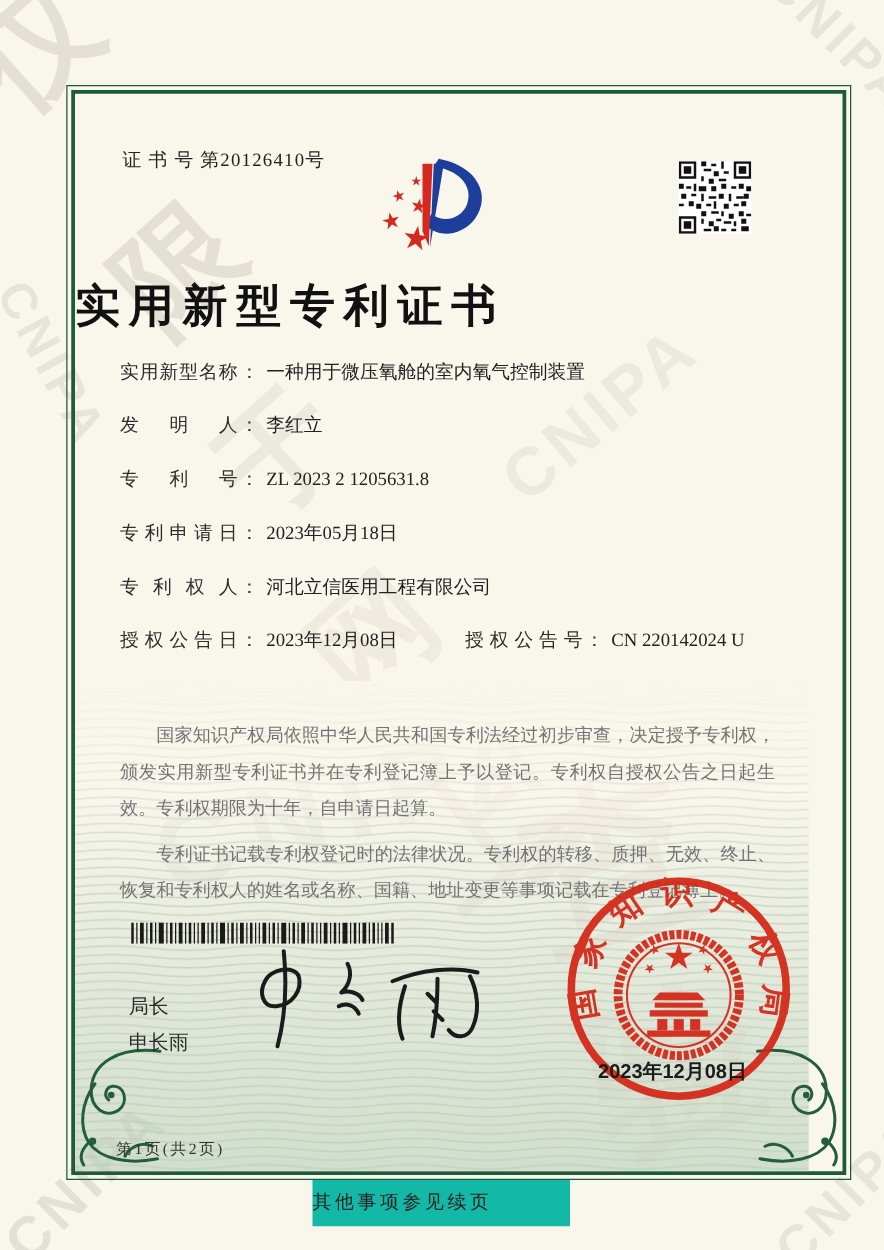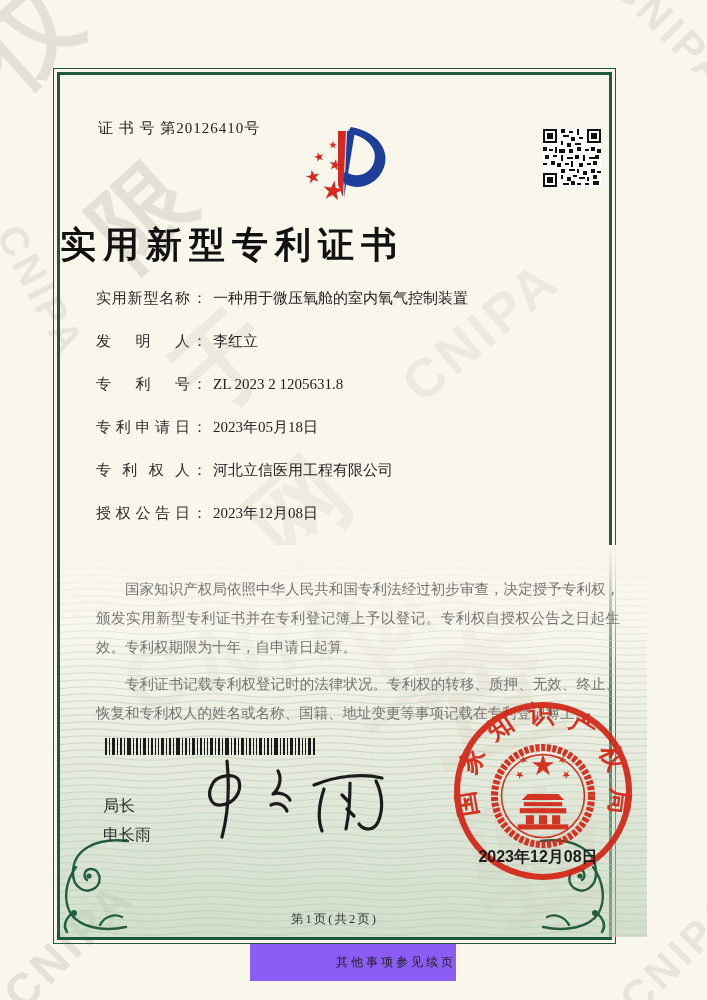--- a/index.html
+++ b/index.html
@@ -20,21 +20,21 @@
   .wmb{position:absolute;font-family:"Liberation Sans",sans-serif;font-weight:bold;
        color:rgba(130,125,115,0.14);pointer-events:none;letter-spacing:4px;}
   .wm-b1{left:598px;top:6px;font-size:42px;transform:rotate(45deg);}
   .wm-b2{left:-30px;top:268px;font-size:40px;transform:rotate(62deg);}
   .wm-b3{left:388px;top:300px;font-size:54px;transform:rotate(-40deg);color:rgba(130,125,115,0.10);}
   .wm-b4{left:120px;top:590px;font-size:88px;transform:rotate(-16deg);letter-spacing:12px;color:rgba(130,125,115,0.08);}
   .wm-b5{left:-12px;top:918px;font-size:46px;transform:rotate(-45deg);color:rgba(130,125,115,0.18);}
   .wm-b6{left:606px;top:930px;font-size:42px;transform:rotate(-45deg);color:rgba(130,125,115,0.15);}
 
   
-  .frame{position:absolute;left:57px;top:72px;width:555px;height:868px;
+  .frame{position:absolute;left:57px;top:72px;width:620px;height:868px;
          border:3px solid #1e5a3c;box-sizing:border-box;}
   .frame::before{content:"";position:absolute;inset:-7px;border:1px solid #1e5a3c;pointer-events:none;}
 
   .wave-layer{position:absolute;left:0;top:470px;width:587px;height:392px;opacity:.55;}
   .wave-fade{position:absolute;left:0;top:470px;width:587px;height:200px;
              background:linear-gradient(to bottom,#f9f6ec 0%,rgba(249,246,236,0) 90%);}
   .green-tint{position:absolute;left:0;top:560px;width:587px;height:302px;
               background:linear-gradient(to bottom,rgba(202,220,200,0) 0%,rgba(196,214,194,0.45) 55%,rgba(186,208,186,0.62) 100%);}
 
   .content{position:absolute;inset:0;z-index:2;}
@@ -61,29 +61,29 @@
   .barcode{position:absolute;left:43px;top:663px;width:215px;height:17px;}
 
   .signer{position:absolute;left:43px;top:716px;font-family:"Liberation Sans","DejaVu Sans",sans-serif;
           font-size:16px;color:#2c2c2c;line-height:29px;}
   .signature{position:absolute;left:136px;top:672px;width:212px;height:100px;}
 
   .seal{position:absolute;left:393px;top:626px;width:180px;height:180px;opacity:.93;z-index:3;}
   .seal-date{position:absolute;left:403px;top:772px;width:150px;text-align:center;z-index:4;
              font-size:16px;font-weight:bold;color:#1b1b1b;font-family:"Liberation Sans",sans-serif;}
 
-  .page-footer{position:absolute;left:0;top:836px;width:100%;text-align:center;font-size:12.5px;
-               color:#333;letter-spacing:2px;}
+  .page-footer{position:absolute;left:0;top:836px;width:100%;text-align:left;font-size:12.5px;
+               color:#333;letter-spacing:2px;padding-left:33px;}
 
   .corner{position:absolute;width:80px;height:100px;z-index:2;}
   .corner-left{left:-4px;top:760px;}
   .corner-right{right:-4px;top:760px;transform:scaleX(-1);}
 
-  .continuation{position:absolute;left:250px;top:944px;width:206px;height:37px;background:#8b5cf6;
-                text-align:right;line-height:37px;font-size:12px;letter-spacing:3px;color:#222;z-index:5;}
+  .continuation{position:absolute;left:250px;top:944px;width:206px;height:37px;background:#14b8a6;
+                text-align:left;line-height:37px;font-size:15px;letter-spacing:3px;color:#222;z-index:5;}
 </style>
 </head>
 <body>
 
 <div class="page">
 
   <span class="wm wm-c0">仅</span>
   <span class="wm wm-c1">限</span>
   <span class="wm wm-c2">于</span>
   <span class="wm wm-c3">网</span>
@@ -230,20 +230,23 @@
         <div class="field-row">
           <span class="flabel">专利申请日</span><span class="fcolon">：</span><span class="fvalue">2023年05月18日</span>
         </div>
         <div class="field-row">
           <span class="flabel">专利权人</span><span class="fcolon">：</span><span class="fvalue">河北立信医用工程有限公司</span>
         </div>
         <div class="field-row dual">
           <span class="cell">
             <span class="flabel">授权公告日</span><span class="fcolon">：</span><span class="fvalue">2023年12月08日</span>
           </span>
+          <span class="cell c2">
+            <span class="flabel">授权公告号</span><span class="fcolon">：</span><span class="fvalue">CN 220142024 U</span>
+          </span>
         </div>
       </div>
 
       <div class="paras">
         <p>国家知识产权局依照中华人民共和国专利法经过初步审查，决定授予专利权，颁发实用新型专利证书并在专利登记簿上予以登记。专利权自授权公告之日起生效。专利权期限为十年，自申请日起算。</p>
         <p>专利证书记载专利权登记时的法律状况。专利权的转移、质押、无效、终止、恢复和专利权人的姓名或名称、国籍、地址变更等事项记载在专利登记簿上。</p>
       </div>
 
       <svg class="barcode" viewBox="0 0 215 17" preserveAspectRatio="none" xmlns="http://www.w3.org/2000/svg">
         <path fill="#1a1a1a" d="M2,0h2v17h-2z M6,0h1v17h-1z M9,0h3v17h-3z M14,0h1v17h-1z M17,0h2v17h-2z M21,0h1v17h-1z M24,0h4v17h-4z M30,0h1v17h-1z M33,0h2v17h-2z M37,0h1v17h-1z M40,0h3v17h-3z M45,0h1v17h-1z M48,0h2v17h-2z M52,0h1v17h-1z M55,0h1v17h-1z M58,0h3v17h-3z M63,0h1v17h-1z M66,0h2v17h-2z M70,0h1v17h-1z M73,0h4v17h-4z M79,0h1v17h-1z M82,0h2v17h-2z M86,0h1v17h-1z M89,0h3v17h-3z M94,0h1v17h-1z M97,0h2v17h-2z M101,0h1v17h-1z M104,0h1v17h-1z M107,0h3v17h-3z M112,0h1v17h-1z M115,0h2v17h-2z M119,0h1v17h-1z M122,0h4v17h-4z M128,0h1v17h-1z M131,0h2v17h-2z M135,0h1v17h-1z M138,0h3v17h-3z M143,0h1v17h-1z M146,0h2v17h-2z M150,0h1v17h-1z M153,0h1v17h-1z M156,0h3v17h-3z M161,0h1v17h-1z M164,0h2v17h-2z M168,0h1v17h-1z M171,0h4v17h-4z M177,0h1v17h-1z M180,0h2v17h-2z M184,0h1v17h-1z M187,0h3v17h-3z M192,0h1v17h-1z M195,0h2v17h-2z M199,0h1v17h-1z M202,0h1v17h-1z M205,0h3v17h-3z M210,0h2v17h-2z"></path>

